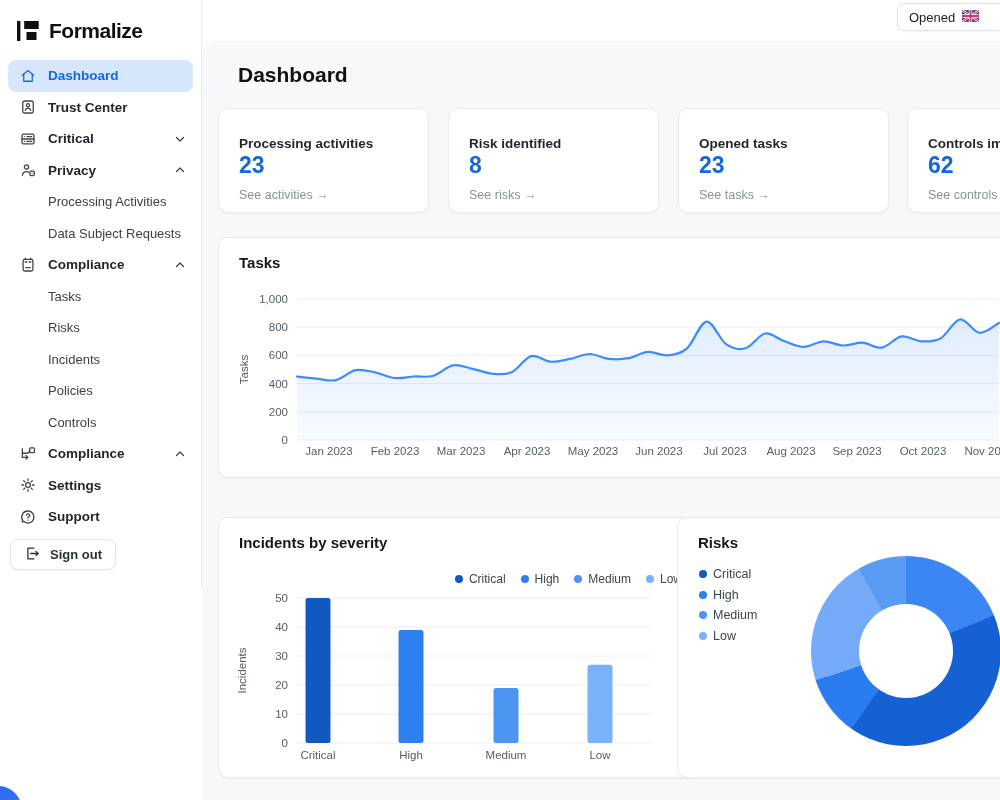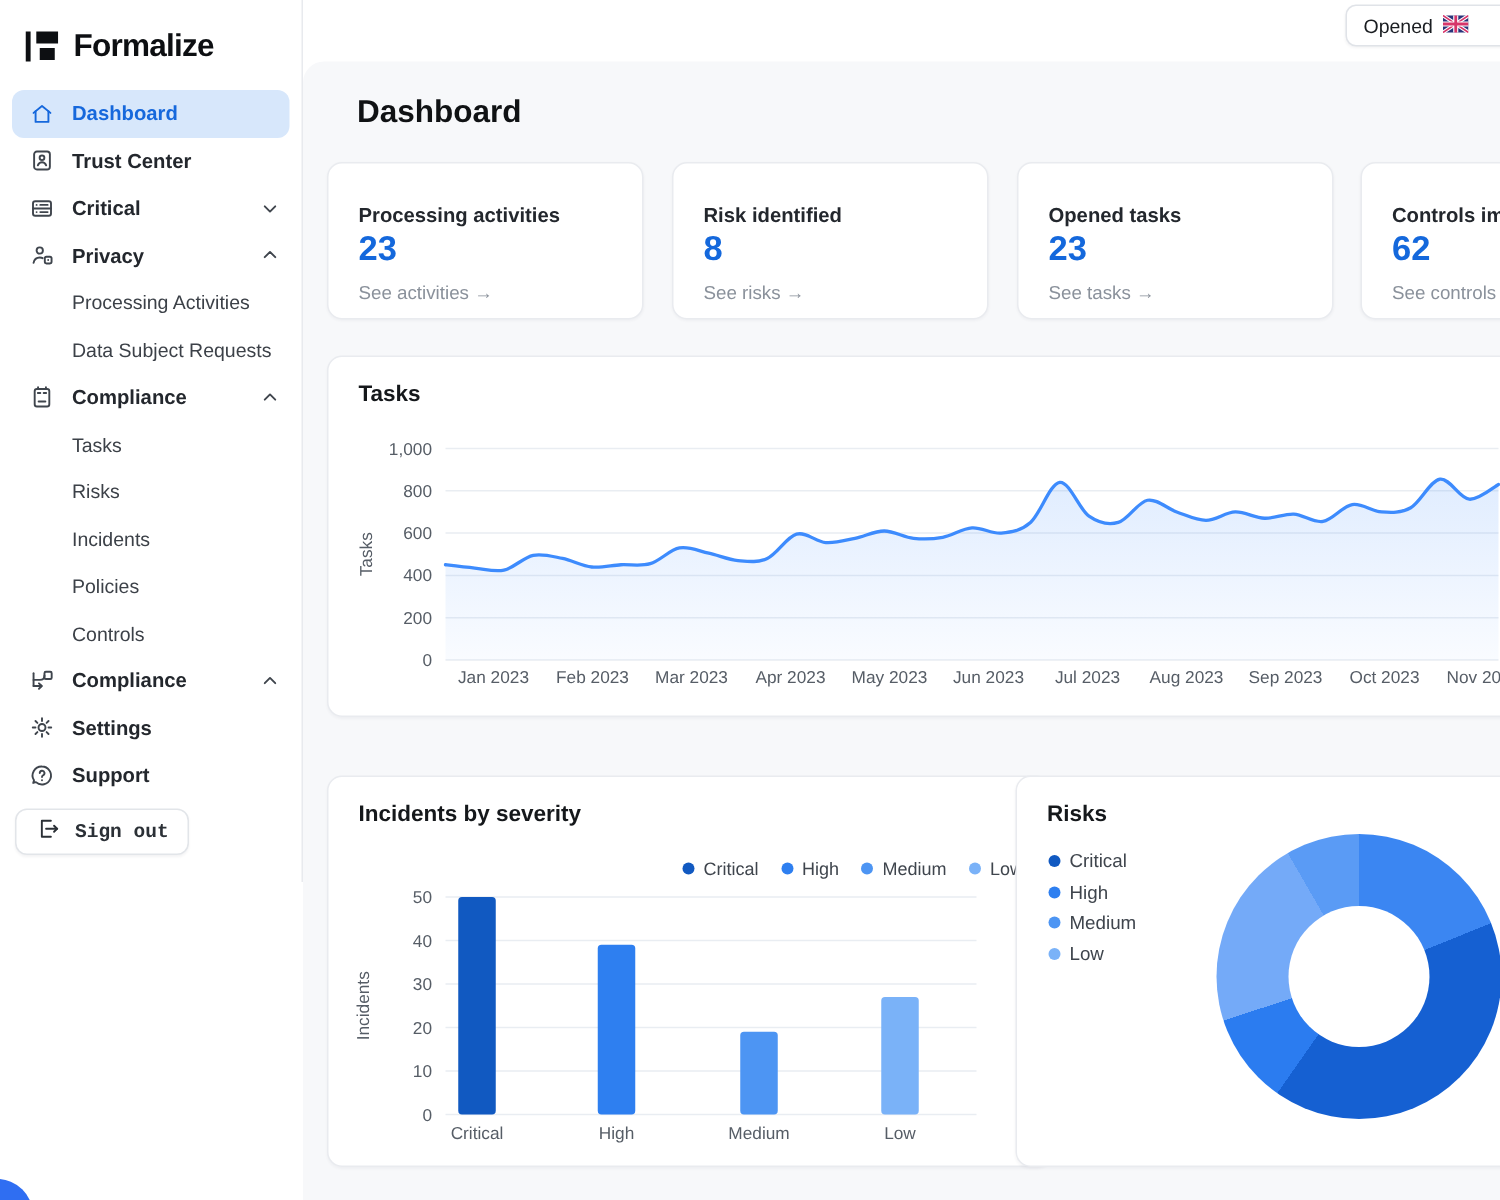--- a/index.html
+++ b/index.html
@@ -25,21 +25,21 @@
   .nav-row .icon { width:19px; height:19px; display:flex; align-items:center; justify-content:center; }
   .nav-row .icon svg { stroke:#3f454d; }
   .nav-row.active .icon svg { stroke:#1668dc; }
   .chev { margin-left:auto; display:flex; }
   .chev svg { stroke:#3f454d; }
   .nav-sub { display:flex; align-items:center; height:31.5px; padding-left:48px;
     font-size:13px; color:#3c4148; cursor:pointer; }
   .signout-btn { position:absolute; left:10px; bottom:18px; display:flex; align-items:center;
     gap:9px; padding:0 13px; height:31px; background:#fff; border:1px solid #e2e5e9;
     border-radius:8px; font-size:13px; font-weight:700; color:#2b3036; cursor:pointer;
-    box-shadow:0 1px 2px rgba(16,24,40,.05);font-family:Liberation Mono, monospace; }
+    box-shadow:0 1px 2px rgba(16,24,40,.05); }
   .chat-bubble { position:absolute; left:-26px; top:786px; width:48px; height:48px;
     border-radius:50%; background:#2f6ef2; z-index:9; cursor:pointer; }
   
   .topbar { position:absolute; left:202px; top:0; width:798px; height:41px; background:#fff; }
   .lang-btn { position:absolute; left:695px; top:3px; height:28px; width:110px;
     display:flex; align-items:center; gap:7px; padding:0 11px; background:#fff;
     border:1px solid #e0e3e8; border-radius:7px; font-size:13px; color:#1a1d21;
     box-shadow:0 1px 2px rgba(16,24,40,.05); cursor:pointer; }
   
   .main { position:absolute; left:202px; top:41px; width:798px; height:759px;

